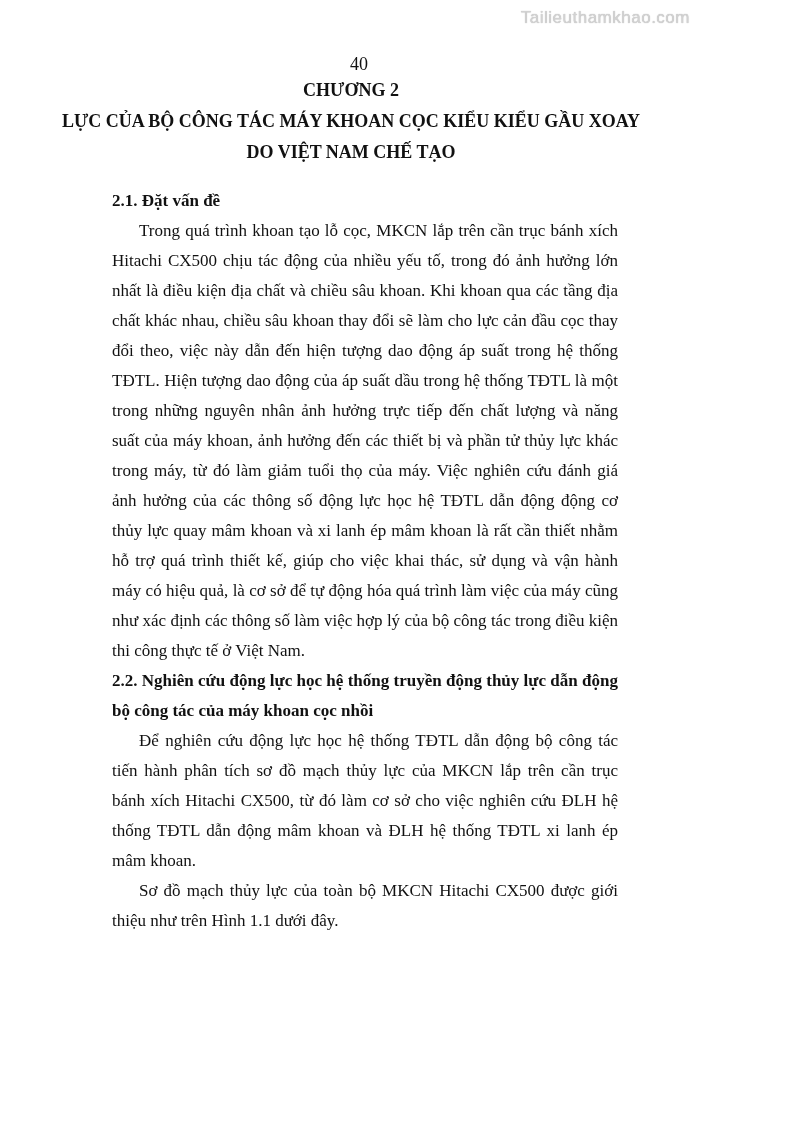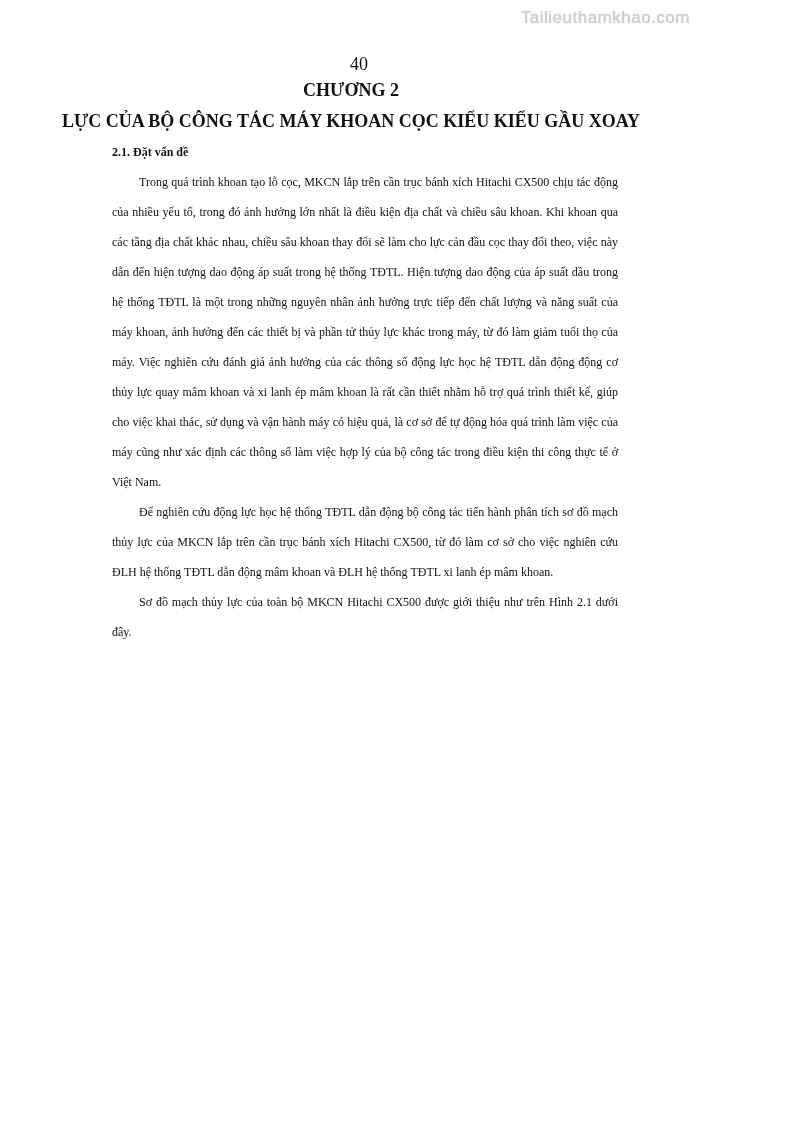--- a/index.html
+++ b/index.html
@@ -34,22 +34,22 @@
     padding-left: 16px;
   }
   .chapter-head {
     margin-top: 0;
     text-align: center;
     font-weight: bold;
     font-size: 18px;
     line-height: 31px;
   }
   .content {
-    margin: 0 84px 0 112px;
-    font-size: 12px;
+    margin: 18px 84px 0 112px;
+    font-size: 17px;
     line-height: 30px;
     text-align: justify;
   }
   .section-heading {
     font-weight: bold;
   }
   .body-paragraph {
     margin: 0;
     text-indent: 27px;
   }
@@ -59,28 +59,30 @@
 
 <div class="page">
 
   <div class="watermark">Tailieuthamkhao.com</div>
 
   <div class="page-number">40</div>
 
   <div class="chapter-head">
     <div>CHƯƠNG 2</div>
     <div>LỰC CỦA BỘ CÔNG TÁC MÁY KHOAN CỌC KIỂU KIỂU GẦU XOAY</div>
+    <div>DO VIỆT NAM CHẾ TẠO</div>
   </div>
 
   <div class="content">
 
     <div class="section-heading">2.1. Đặt vấn đề</div>
 
     <p class="body-paragraph">Trong quá trình khoan tạo lỗ cọc, MKCN lắp trên cần trục bánh xích Hitachi CX500 chịu tác động của nhiều yếu tố, trong đó ảnh hưởng lớn nhất là điều kiện địa chất và chiều sâu khoan. Khi khoan qua các tầng địa chất khác nhau, chiều sâu khoan thay đổi sẽ làm cho lực cản đầu cọc thay đổi theo, việc này dẫn đến hiện tượng dao động áp suất trong hệ thống TĐTL. Hiện tượng dao động của áp suất dầu trong hệ thống TĐTL là một trong những nguyên nhân ảnh hưởng trực tiếp đến chất lượng và năng suất của máy khoan, ảnh hưởng đến các thiết bị và phần tử thủy lực khác trong máy, từ đó làm giảm tuổi thọ của máy. Việc nghiên cứu đánh giá ảnh hưởng của các thông số động lực học hệ TĐTL dẫn động động cơ thủy lực quay mâm khoan và xi lanh ép mâm khoan là rất cần thiết nhằm hỗ trợ quá trình thiết kế, giúp cho việc khai thác, sử dụng và vận hành máy có hiệu quả, là cơ sở để tự động hóa quá trình làm việc của máy cũng như xác định các thông số làm việc hợp lý của bộ công tác trong điều kiện thi công thực tế ở Việt Nam.</p>
 
+    <div class="section-heading">2.2. Nghiên cứu động lực học hệ thống truyền động thủy lực dẫn động bộ công tác của máy khoan cọc nhồi</div>
 
     <p class="body-paragraph">Để nghiên cứu động lực học hệ thống TĐTL dẫn động bộ công tác tiến hành phân tích sơ đồ mạch thủy lực của MKCN lắp trên cần trục bánh xích Hitachi CX500, từ đó làm cơ sở cho việc nghiên cứu ĐLH hệ thống TĐTL dẫn động mâm khoan và ĐLH hệ thống TĐTL xi lanh ép mâm khoan.</p>
 
-    <p class="body-paragraph">Sơ đồ mạch thủy lực của toàn bộ MKCN Hitachi CX500 được giới thiệu như trên Hình 2.1 dưới đây.</p>
+    <p class="body-paragraph">Sơ đồ mạch thủy lực của toàn bộ MKCN Hitachi CX500 được giới thiệu như trên Hình 1.1 dưới đây.</p>
 
   </div>
 
 </div>
 
 </body></html>

